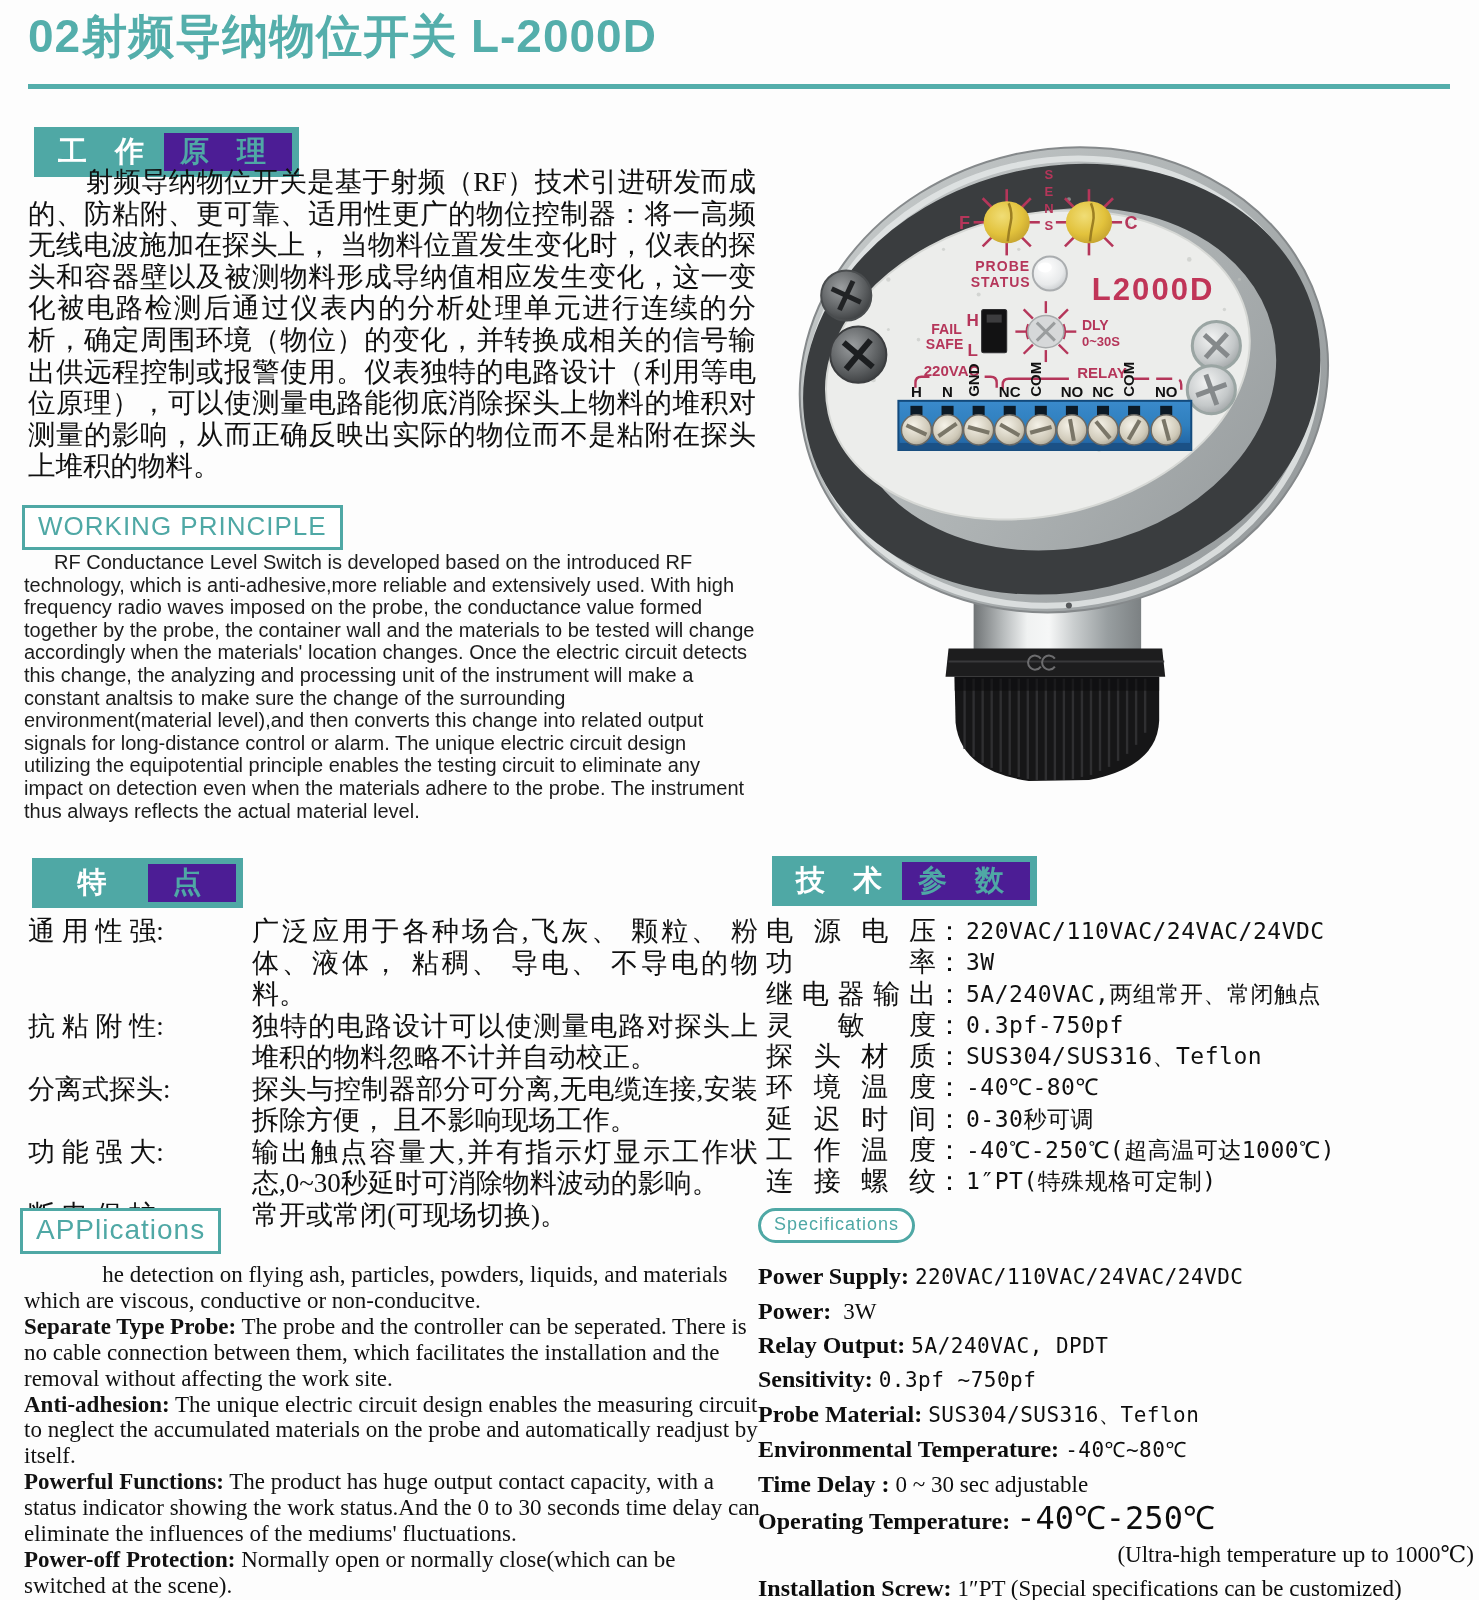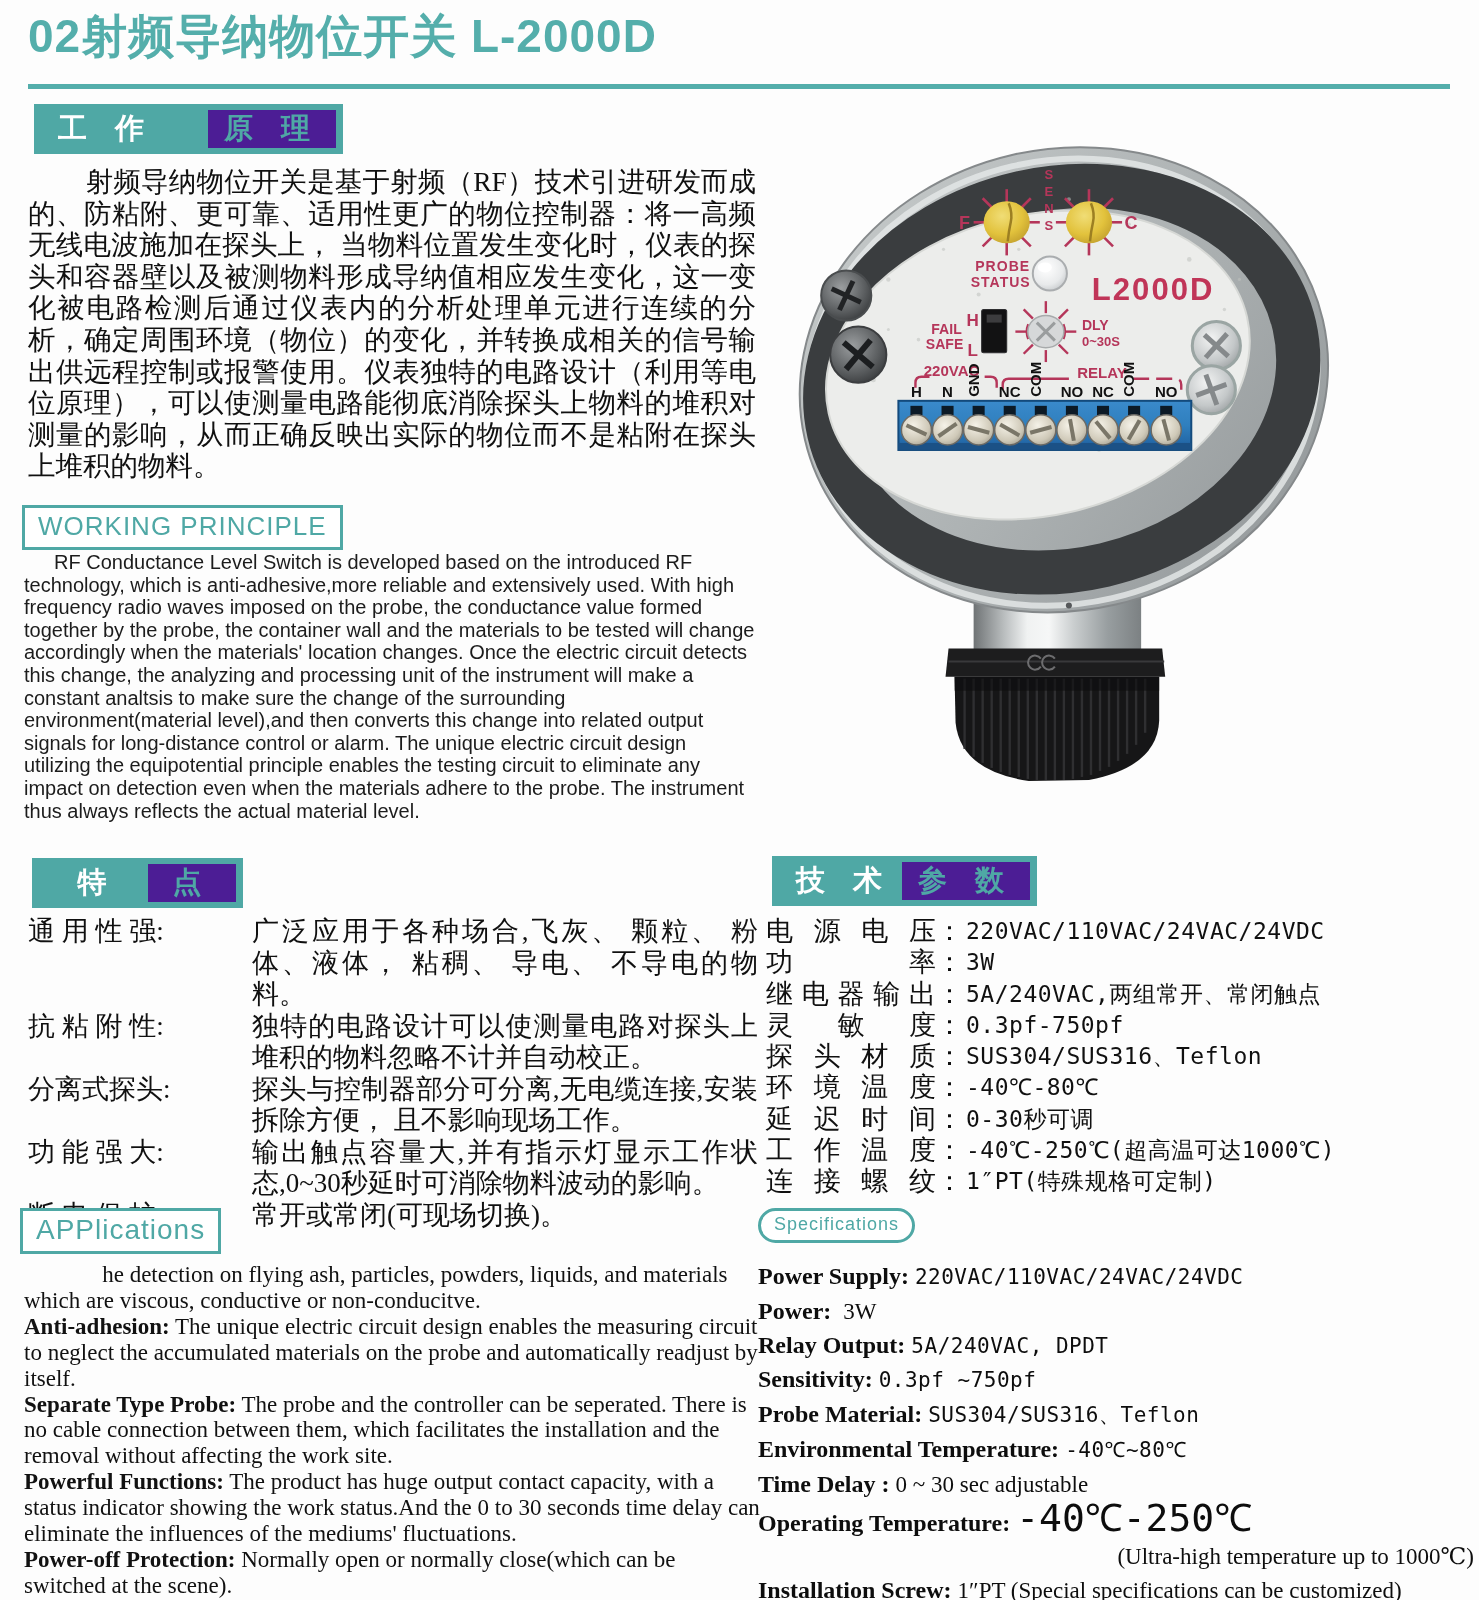--- a/index.html
+++ b/index.html
@@ -46,34 +46,34 @@
   .trow .colon{flex:0 0 30px;}
   .trow .val{flex:1;font-family:"DejaVu Sans Mono","Liberation Mono",monospace;
       font-size:23px;letter-spacing:.5px;}
   #spec-list{position:absolute;left:758px;top:1260px;width:716px;
       font-family:"Liberation Serif","DejaVu Serif",serif;color:#0d0d0d;}
   .srow{font-size:24px;line-height:33.8px;white-space:nowrap;}
   .srow .lab{font-weight:bold;}
   .srow .val{font-size:23px;}
   .srow .val.mono{font-family:"DejaVu Sans Mono","Liberation Mono",monospace;
       font-size:21px;letter-spacing:.5px;}
-  .srow .val.big{font-size:38px;font-family:"DejaVu Sans Mono","Liberation Mono",monospace;}
+  .srow .val.big{font-size:32px;font-family:"DejaVu Sans Mono","Liberation Mono",monospace;}
   .srow.note{padding-left:190px;font-size:23px;text-align:right;}
   
   svg text{font-family:"Liberation Sans",sans-serif;}
 </style>
 </head>
 <body>
 
 <div id="page">
 
   <div id="page-title">02射频导纳物位开关 L-2000D</div>
   <div id="title-rule"></div>
 
-  <div class="badge-cn" style="left:34px;top:104px;gap:44px;">
+  <div class="badge-cn" style="left:34px;top:127px;">
     <span class="blab">工 作</span>
     <span class="binner">原 理</span>
   </div>
 
   <div id="wp-cn-text">射频导纳物位开关是基于射频（RF）技术引进研发而成的、防粘附、更可靠、适用性更广的物位控制器：将一高频无线电波施加在探头上， 当物料位置发生变化时，仪表的探头和容器壁以及被测物料形成导纳值相应发生变化，这一变化被电路检测后通过仪表内的分析处理单元进行连续的分析，确定周围环境（物位）的变化，并转换成相关的信号输出供远程控制或报警使用。仪表独特的电路设计（利用等电位原理），可以使测量电路能彻底消除探头上物料的堆积对测量的影响，从而正确反映出实际的物位而不是粘附在探头上堆积的物料。</div>
 
   <div class="badge-en" style="left:22px;top:505px;">WORKING PRINCIPLE</div>
 
   <div id="wp-en-text">RF Conductance Level Switch is developed based on the introduced RF technology, which is anti-adhesive,more reliable and extensively used. With high frequency radio waves imposed on the probe, the conductance value formed together by the probe, the container wall and the materials to be tested will change accordingly when the materials' location changes. Once the electric circuit detects this change, the analyzing and processing unit of the instrument will make a constant analtsis to make sure the change of the surrounding environment(material level),and then converts this change into related output signals for long-distance control or alarm. The unique electric circuit design utilizing the equipotential principle enables the testing circuit to eliminate any impact on detection even when the materials adhere to the probe. The instrument thus always reflects the actual material level.</div>
 
@@ -102,22 +102,22 @@
     <div class="feat">
       <span class="lab">断 电 保 护:</span>
       <span class="txt">常开或常闭(可现场切换)。</span>
     </div>
   </div>
 
   <div class="badge-en" style="left:20px;top:1208px;font-size:28px;">APPlications</div>
 
   <div id="app-list">
     <p class="app-item indent"><b></b><span>he detection on flying ash, particles, powders, liquids, and materials which are viscous, conductive or non-conducitve.</span></p>
+    <p class="app-item"><b>Separate Type Probe:</b><span> The probe and the controller can be seperated. There is no cable connection between them, which facilitates the installation and the removal without affecting the work site.</span></p>
     <p class="app-item"><b>Anti-adhesion:</b><span> The unique electric circuit design enables the measuring circuit to neglect the accumulated materials on the probe and automatically readjust by itself.</span></p>
-    <p class="app-item"><b>Separate Type Probe:</b><span> The probe and the controller can be seperated. There is no cable connection between them, which facilitates the installation and the removal without affecting the work site.</span></p>
     <p class="app-item"><b>Powerful Functions:</b><span> The product has huge output contact capacity, with a status indicator showing the work status.And the 0 to 30 seconds time delay can eliminate the influences of the mediums' fluctuations.</span></p>
     <p class="app-item"><b>Power-off Protection:</b><span> Normally open or normally close(which can be switched at the scene).</span></p>
   </div>
 
   <div id="device-wrap">
   <svg viewBox="0 0 660 660" width="662" height="664">
     <defs>
       <linearGradient id="rimGrad" x1="0" y1="0" x2="1" y2="1">
         <stop offset="0" stop-color="#c9cdcd"></stop>
             <stop offset=".5" stop-color="#aeb3b4"></stop>

